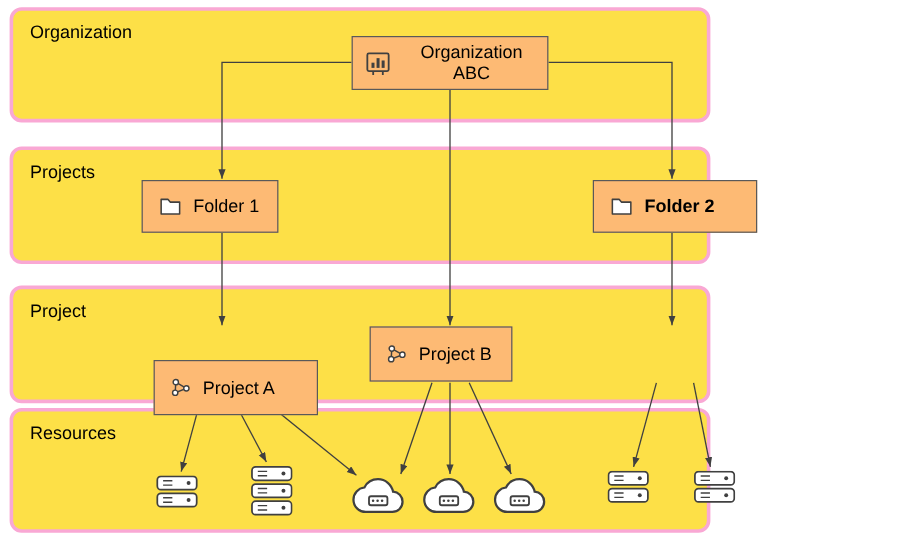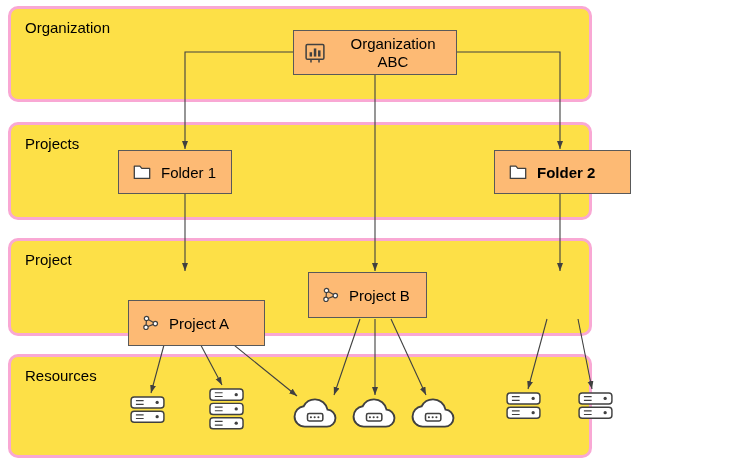--- a/index.html
+++ b/index.html
@@ -7,21 +7,21 @@
     position:relative; width:750px; height:466px; background:#ffffff;
     font-family:"Liberation Sans", sans-serif; color:#000000; overflow:hidden;
   }
   .band {
     position:absolute; left:8px; width:584px; background:#fde047;
     border:3px solid #f9a8d4; border-radius:10px; box-sizing:border-box; z-index:1;
   }
   #band-organization { top:6px;   height:96px; }
   #band-folders      { top:122px; height:98px; }
   #band-projects     { top:238px; height:98px; }
-  #band-resources    { top:354px; height:104px; }
+  #band-resources    { top:340px; height:104px; }
   .band-label { position:absolute; top:10px; left:14px; font-size:15px; }
 
   .edges { position:absolute; top:0; left:0; z-index:2; pointer-events:none; }
   .edge { fill:none; stroke:#404040; stroke-width:1.1px; }
 
   .node {
     position:absolute; display:flex; align-items:center; gap:8px;
     background:#fdba74; border:1px solid #595959; box-sizing:border-box;
     font-size:15px; padding:0 8px 0 12px; z-index:3;
   }

